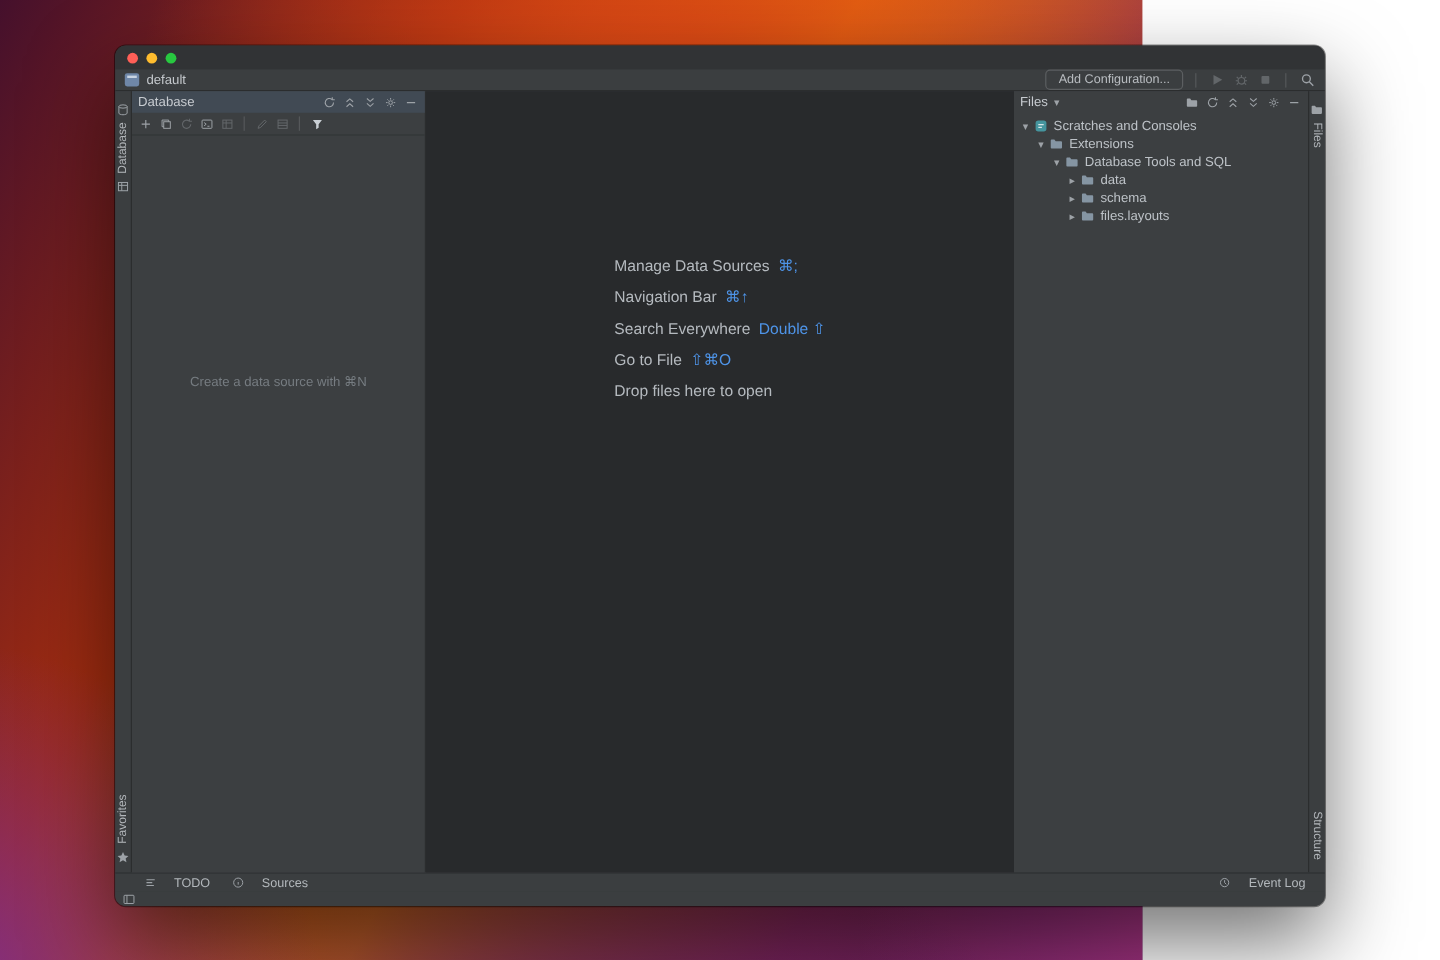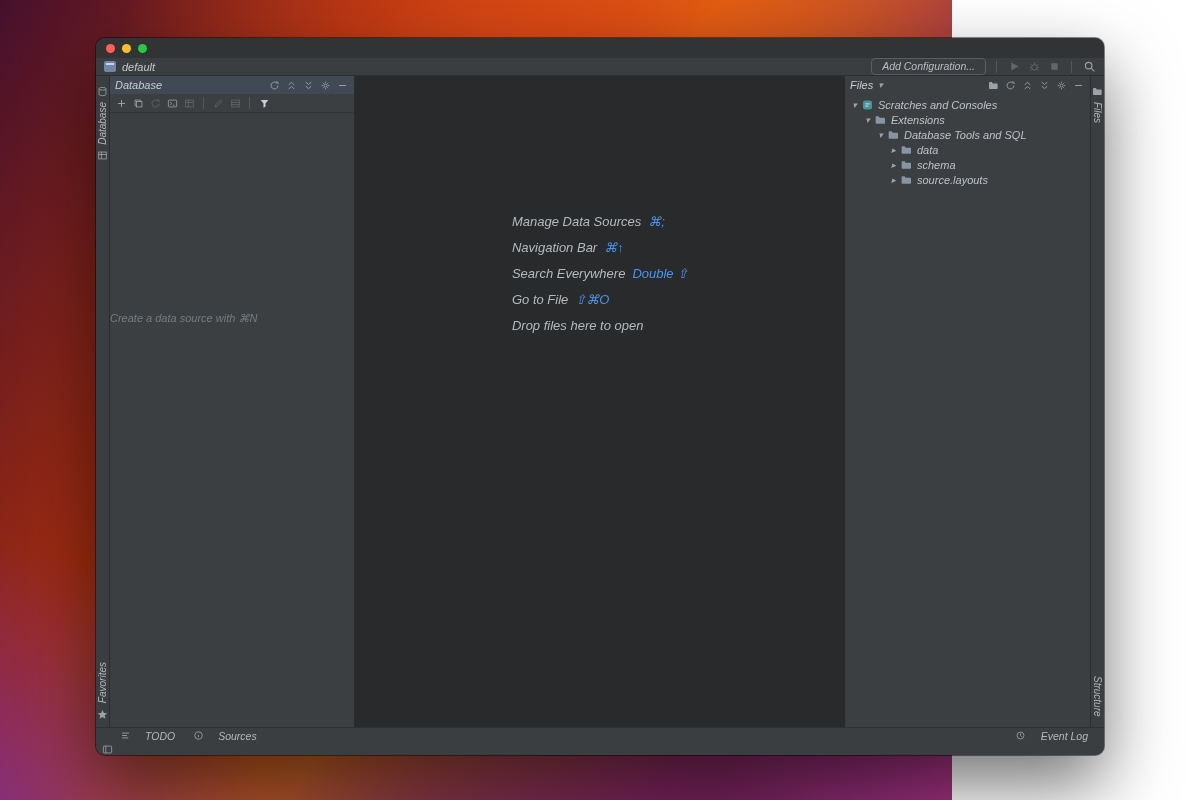--- a/index.html
+++ b/index.html
@@ -7,21 +7,21 @@
   body{font-family:"Liberation Sans",sans-serif;-webkit-font-smoothing:antialiased;}
 
   
   .desktop{position:relative;width:952px;height:800px;
     background:
       radial-gradient(ellipse 55% 40% at 90% 40%, rgba(255,186,30,.95), rgba(255,186,30,0) 70%),
       radial-gradient(ellipse 70% 45% at 58% 6%, rgba(222,70,22,.9), rgba(222,70,22,0) 65%),
       radial-gradient(ellipse 55% 60% at -6% 104%, rgba(122,44,150,.95), rgba(122,44,150,0) 62%),
       radial-gradient(ellipse 72% 46% at 48% 114%, rgba(66,18,102,.95), rgba(66,18,102,0) 62%),
       radial-gradient(ellipse 48% 55% at 104% 96%, rgba(188,58,138,.9), rgba(188,58,138,0) 60%),
-      linear-gradient(118deg,#45102c 0%,#a42d10 28%,#e8760e 52%,#8e2a56 78%,#541a63 100%); font-style: italic;}
+      linear-gradient(118deg,#45102c 0%,#a42d10 28%,#e8760e 52%,#8e2a56 78%,#541a63 100%);}
 
   
   .window{position:absolute;left:96px;top:38px;width:1008px;height:717px;border-radius:9px;
     background:#3c3f41;color:#bbbfc3;font-size:11px;overflow:hidden;display:flex;flex-direction:column;
     box-shadow:0 30px 70px rgba(0,0,0,.55),0 0 0 1px rgba(0,0,0,.45);}
   .titlebar{height:20px;background:#313335;display:flex;align-items:center;padding-left:10px;flex:none;}
   .lights{display:flex;gap:7px;}
   .light{width:9px;height:9px;border-radius:50%;}
   .light.red{background:#ff5f57;}
   .light.yellow{background:#febc2e;}
@@ -46,21 +46,21 @@
   .strip-r{border-left:1px solid #2b2d2e;padding-top:8px;}
   .vtab-l{writing-mode:vertical-rl;transform:rotate(180deg);font-size:10px;color:#b3b7bb;margin:4px 0;}
   .vtab-r{writing-mode:vertical-rl;font-size:10px;color:#b3b7bb;margin:4px 0;}
   .strip .spacer{flex:1;}
 
   
   .panel-db{width:245px;background:#3c3f41;border-right:1px solid #2b2d2e;display:flex;flex-direction:column;position:relative;flex:none;}
   .db-header{height:18px;background:#414a54;display:flex;align-items:center;padding:0 5px;gap:3px;flex:none;}
   .db-header .title{color:#c7cbd0;margin-right:auto;}
   .db-toolbar{height:19px;border-bottom:1px solid #333638;display:flex;align-items:center;padding:0 4px;gap:3px;flex:none;}
-  .db-hint{position:absolute;top:236px;left:0;right:0;text-align:left;color:#767c81;font-size:11px;}
+  .db-hint{position:absolute;top:236px;left:0;right:0;text-align:center;color:#767c81;font-size:11px;}
 
   
   .editor{width:490px;background:#282a2c;position:relative;flex:none;}
   .shortcuts{position:absolute;top:138px;left:50%;transform:translateX(-50%);white-space:nowrap;}
   .sc-row{height:26px;line-height:16px;font-size:13px;color:#b5babf;}
   .sc-keys{color:#4e94e8;margin-left:7px;}
 
   
   .panel-files{width:245px;background:#3c3f41;display:flex;flex-direction:column;flex:none;}
   .files-header{height:18px;display:flex;align-items:center;padding:0 5px;gap:3px;flex:none;}
@@ -329,21 +329,21 @@
               </span>
             <span class="tlabel">schema</span>
           </div>
           <div class="trow l3">
             <span class="chev">▸</span>
             <span class="ticon">
               <svg viewBox="0 0 16 16" fill="#8595a3">
                   <path d="M1.5 4a1 1 0 0 1 1-1h3l1.5 2h6a1 1 0 0 1 1 1v6a1 1 0 0 1-1 1H2.5a1 1 0 0 1-1-1z"></path>
                 </svg>
               </span>
-            <span class="tlabel">source.layouts</span>
+            <span class="tlabel">files.layouts</span>
           </div>
         </div>
       </div>
 
       <div class="strip strip-r">
         <span class="icn small">
           <svg viewBox="0 0 16 16" fill="currentColor">
               <path d="M1.5 4a1 1 0 0 1 1-1h3l1.5 2h6a1 1 0 0 1 1 1v6a1 1 0 0 1-1 1H2.5a1 1 0 0 1-1-1z"></path>
             </svg>
           </span>

